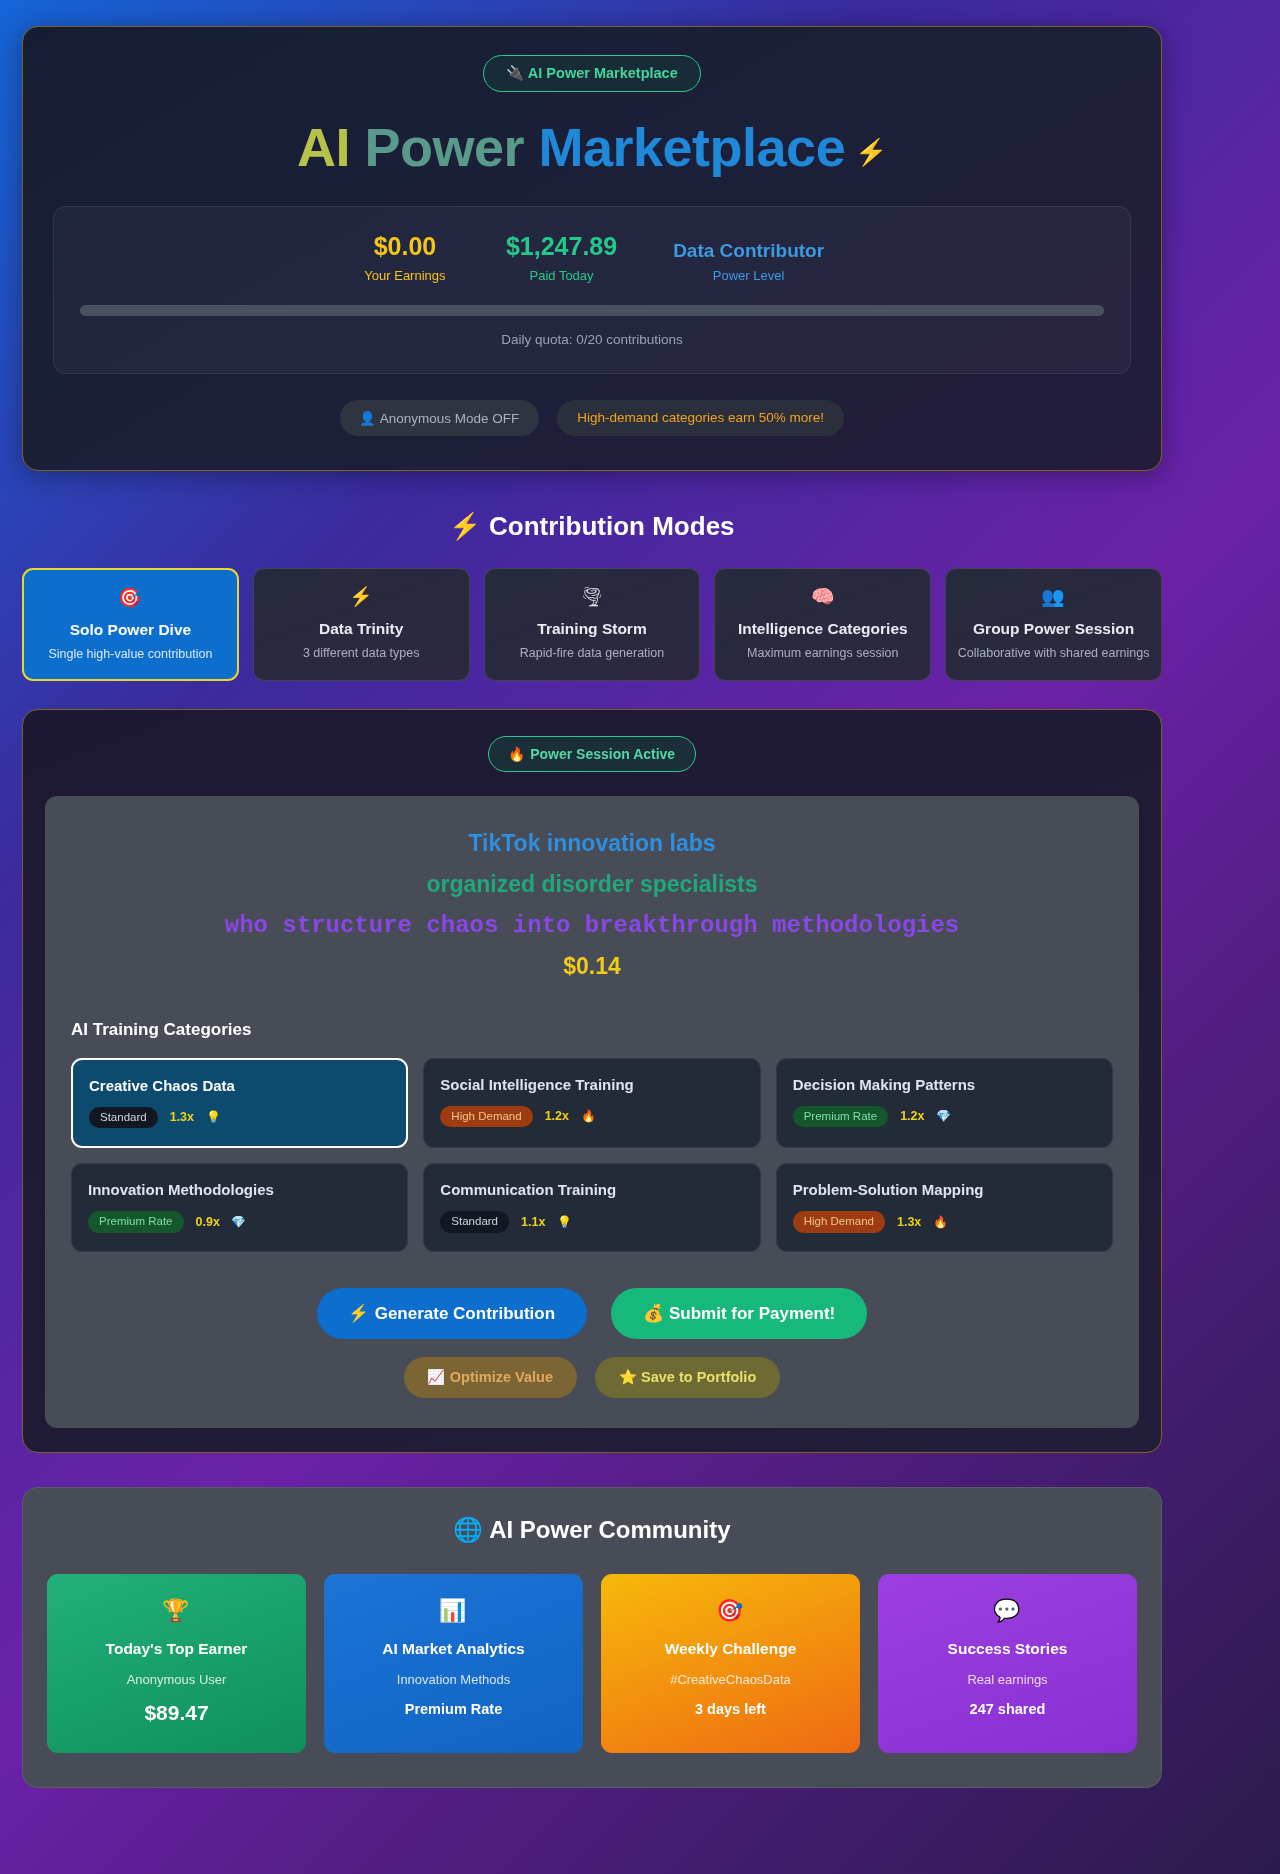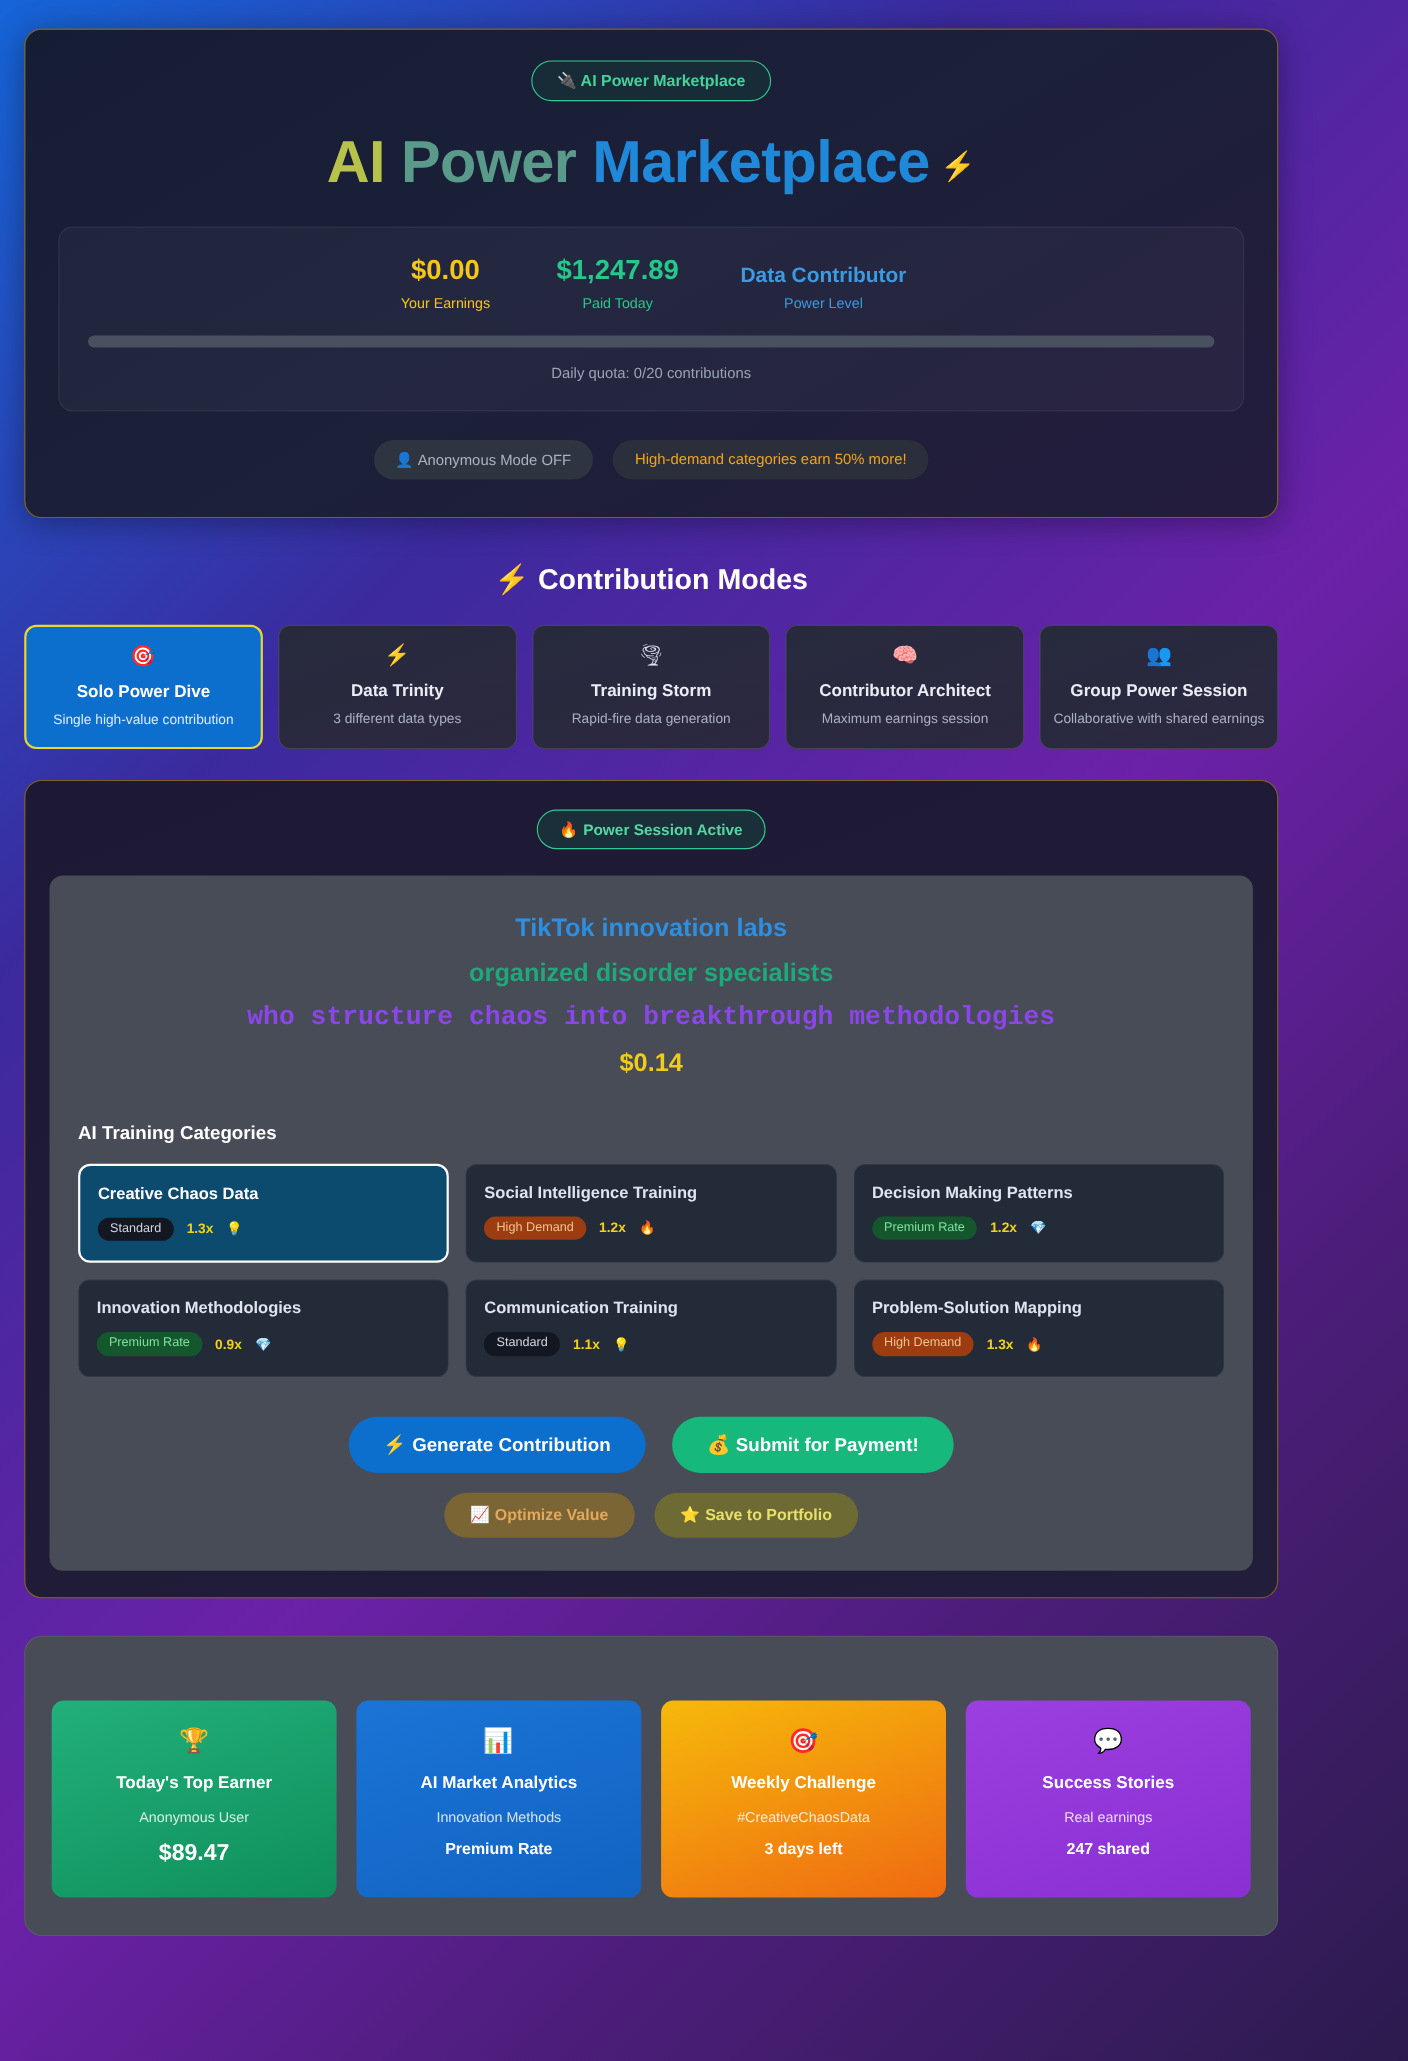--- a/index.html
+++ b/index.html
@@ -356,21 +356,21 @@
       <div class="mode-name">Data Trinity</div>
       <div class="mode-desc">3 different data types</div>
     </div>
     <div class="mode-card">
       <span class="mode-icon">🌪</span>
       <div class="mode-name">Training Storm</div>
       <div class="mode-desc">Rapid-fire data generation</div>
     </div>
     <div class="mode-card">
       <span class="mode-icon">🧠</span>
-      <div class="mode-name">Contributor Architect</div>
+      <div class="mode-name">Intelligence Categories</div>
       <div class="mode-desc">Maximum earnings session</div>
     </div>
     <div class="mode-card">
       <span class="mode-icon">👥</span>
       <div class="mode-name">Group Power Session</div>
       <div class="mode-desc">Collaborative with shared earnings</div>
     </div>
   </div>
 
   <section class="session-outer">
@@ -448,20 +448,21 @@
       </div>
 
       <div class="actions-sub">
         <button class="btn btn-optimize">📈 Optimize Value</button>
         <button class="btn btn-save">⭐ Save to Portfolio</button>
       </div>
     </div>
   </section>
 
   <section class="community">
+    <h2 class="community-title">🌐 AI Power Community</h2>
 
     <div class="community-grid">
       <div class="com-card com-green">
         <span class="com-icon">🏆</span>
         <div class="com-title">Today's Top Earner</div>
         <div class="com-sub">Anonymous User</div>
         <div class="com-val">$89.47</div>
       </div>
 
       <div class="com-card com-blue">

